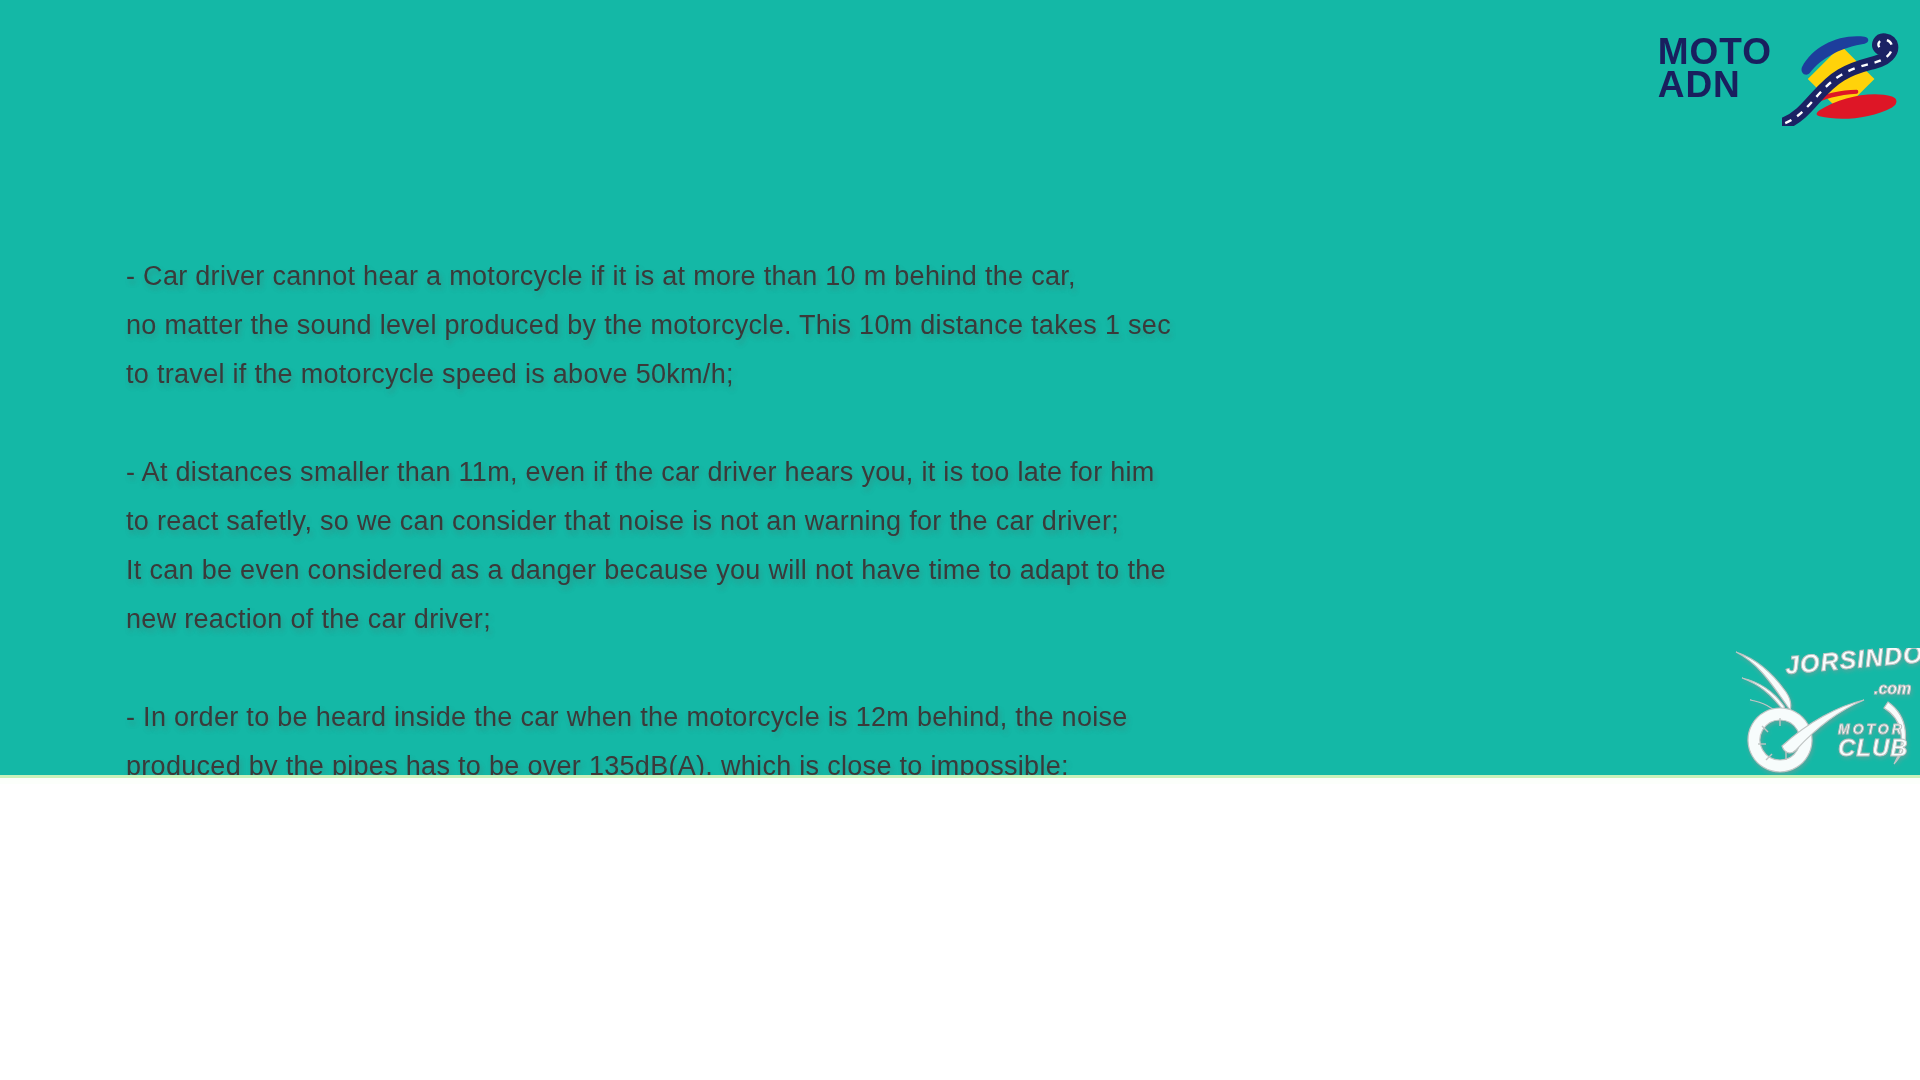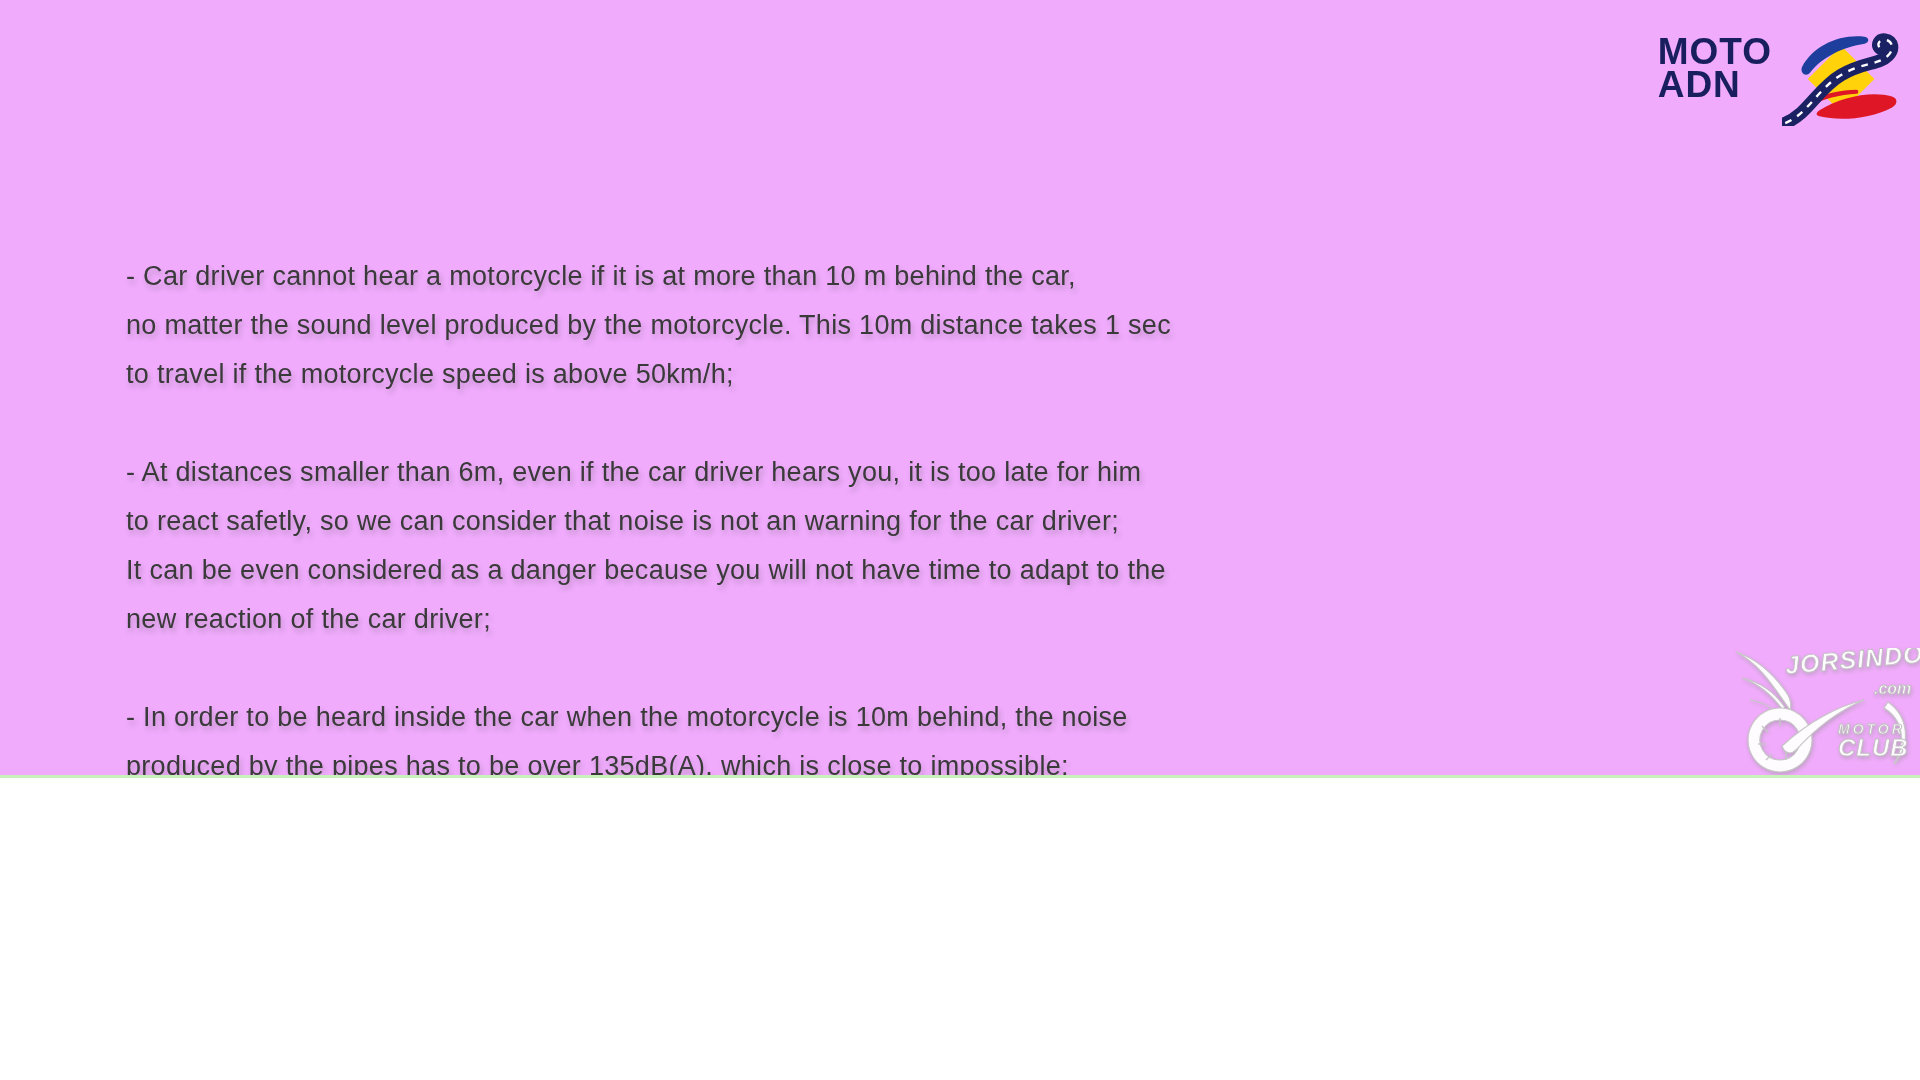--- a/index.html
+++ b/index.html
@@ -4,21 +4,21 @@
 <style>
   html, body {
     margin: 0;
     padding: 0;
     background: #ffffff;
   }
   .slide {
     position: relative;
     width: 1920px;
     height: 784px;
-    background: #f0abfc;
+    background: #14b8a6;
     overflow: hidden;
     font-family: "Liberation Sans", sans-serif;
   }
 
   
   .brand {
     position: absolute;
     top: 28px;
     right: 10px;
     display: flex;
@@ -117,25 +117,25 @@
 
       <path d="M3,97 C26,88 36,62 60,48 C84,34 98,38 108,28 C114,22 113,13 105,12 C99,11 96,17 100,21" stroke="#ffffff" stroke-width="2.4" fill="none" stroke-dasharray="7 7" stroke-linecap="butt"></path>
     </svg>
   </div>
 
 
   <div class="content">
     <p>- Car driver cannot hear a motorcycle if it is at more than 10 m behind the car,
 no matter the sound level produced by the motorcycle. This 10m distance takes 1 sec
 to travel if the motorcycle speed is above 50km/h;</p>
-    <p>- At distances smaller than 6m, even if the car driver hears you, it is too late for him
+    <p>- At distances smaller than 11m, even if the car driver hears you, it is too late for him
 to react safetly, so we can consider that noise is not an warning for the car driver;
 It can be even considered as a danger because you will not have time to adapt to the
 new reaction of the car driver;</p>
-    <p>- In order to be heard inside the car when the motorcycle is 10m behind, the noise
+    <p>- In order to be heard inside the car when the motorcycle is 12m behind, the noise
 produced by the pipes has to be over 135dB(A), which is close to impossible;</p>
   </div>
 
   <div class="watermark">
     <svg viewBox="0 0 192 132" aria-hidden="true">
       <g fill="#ffffff" stroke="#c6c6c6" stroke-width="1.2">
 
         <path d="M62,62 C40,30 28,14 8,4 C26,10 44,24 58,44 C62,50 64,56 62,62 Z"></path>
         <path d="M58,66 C42,44 30,36 14,30 C32,34 46,44 56,58 Z"></path>
         <path d="M56,72 C44,58 34,54 22,52 C36,54 46,60 54,70 Z"></path>

